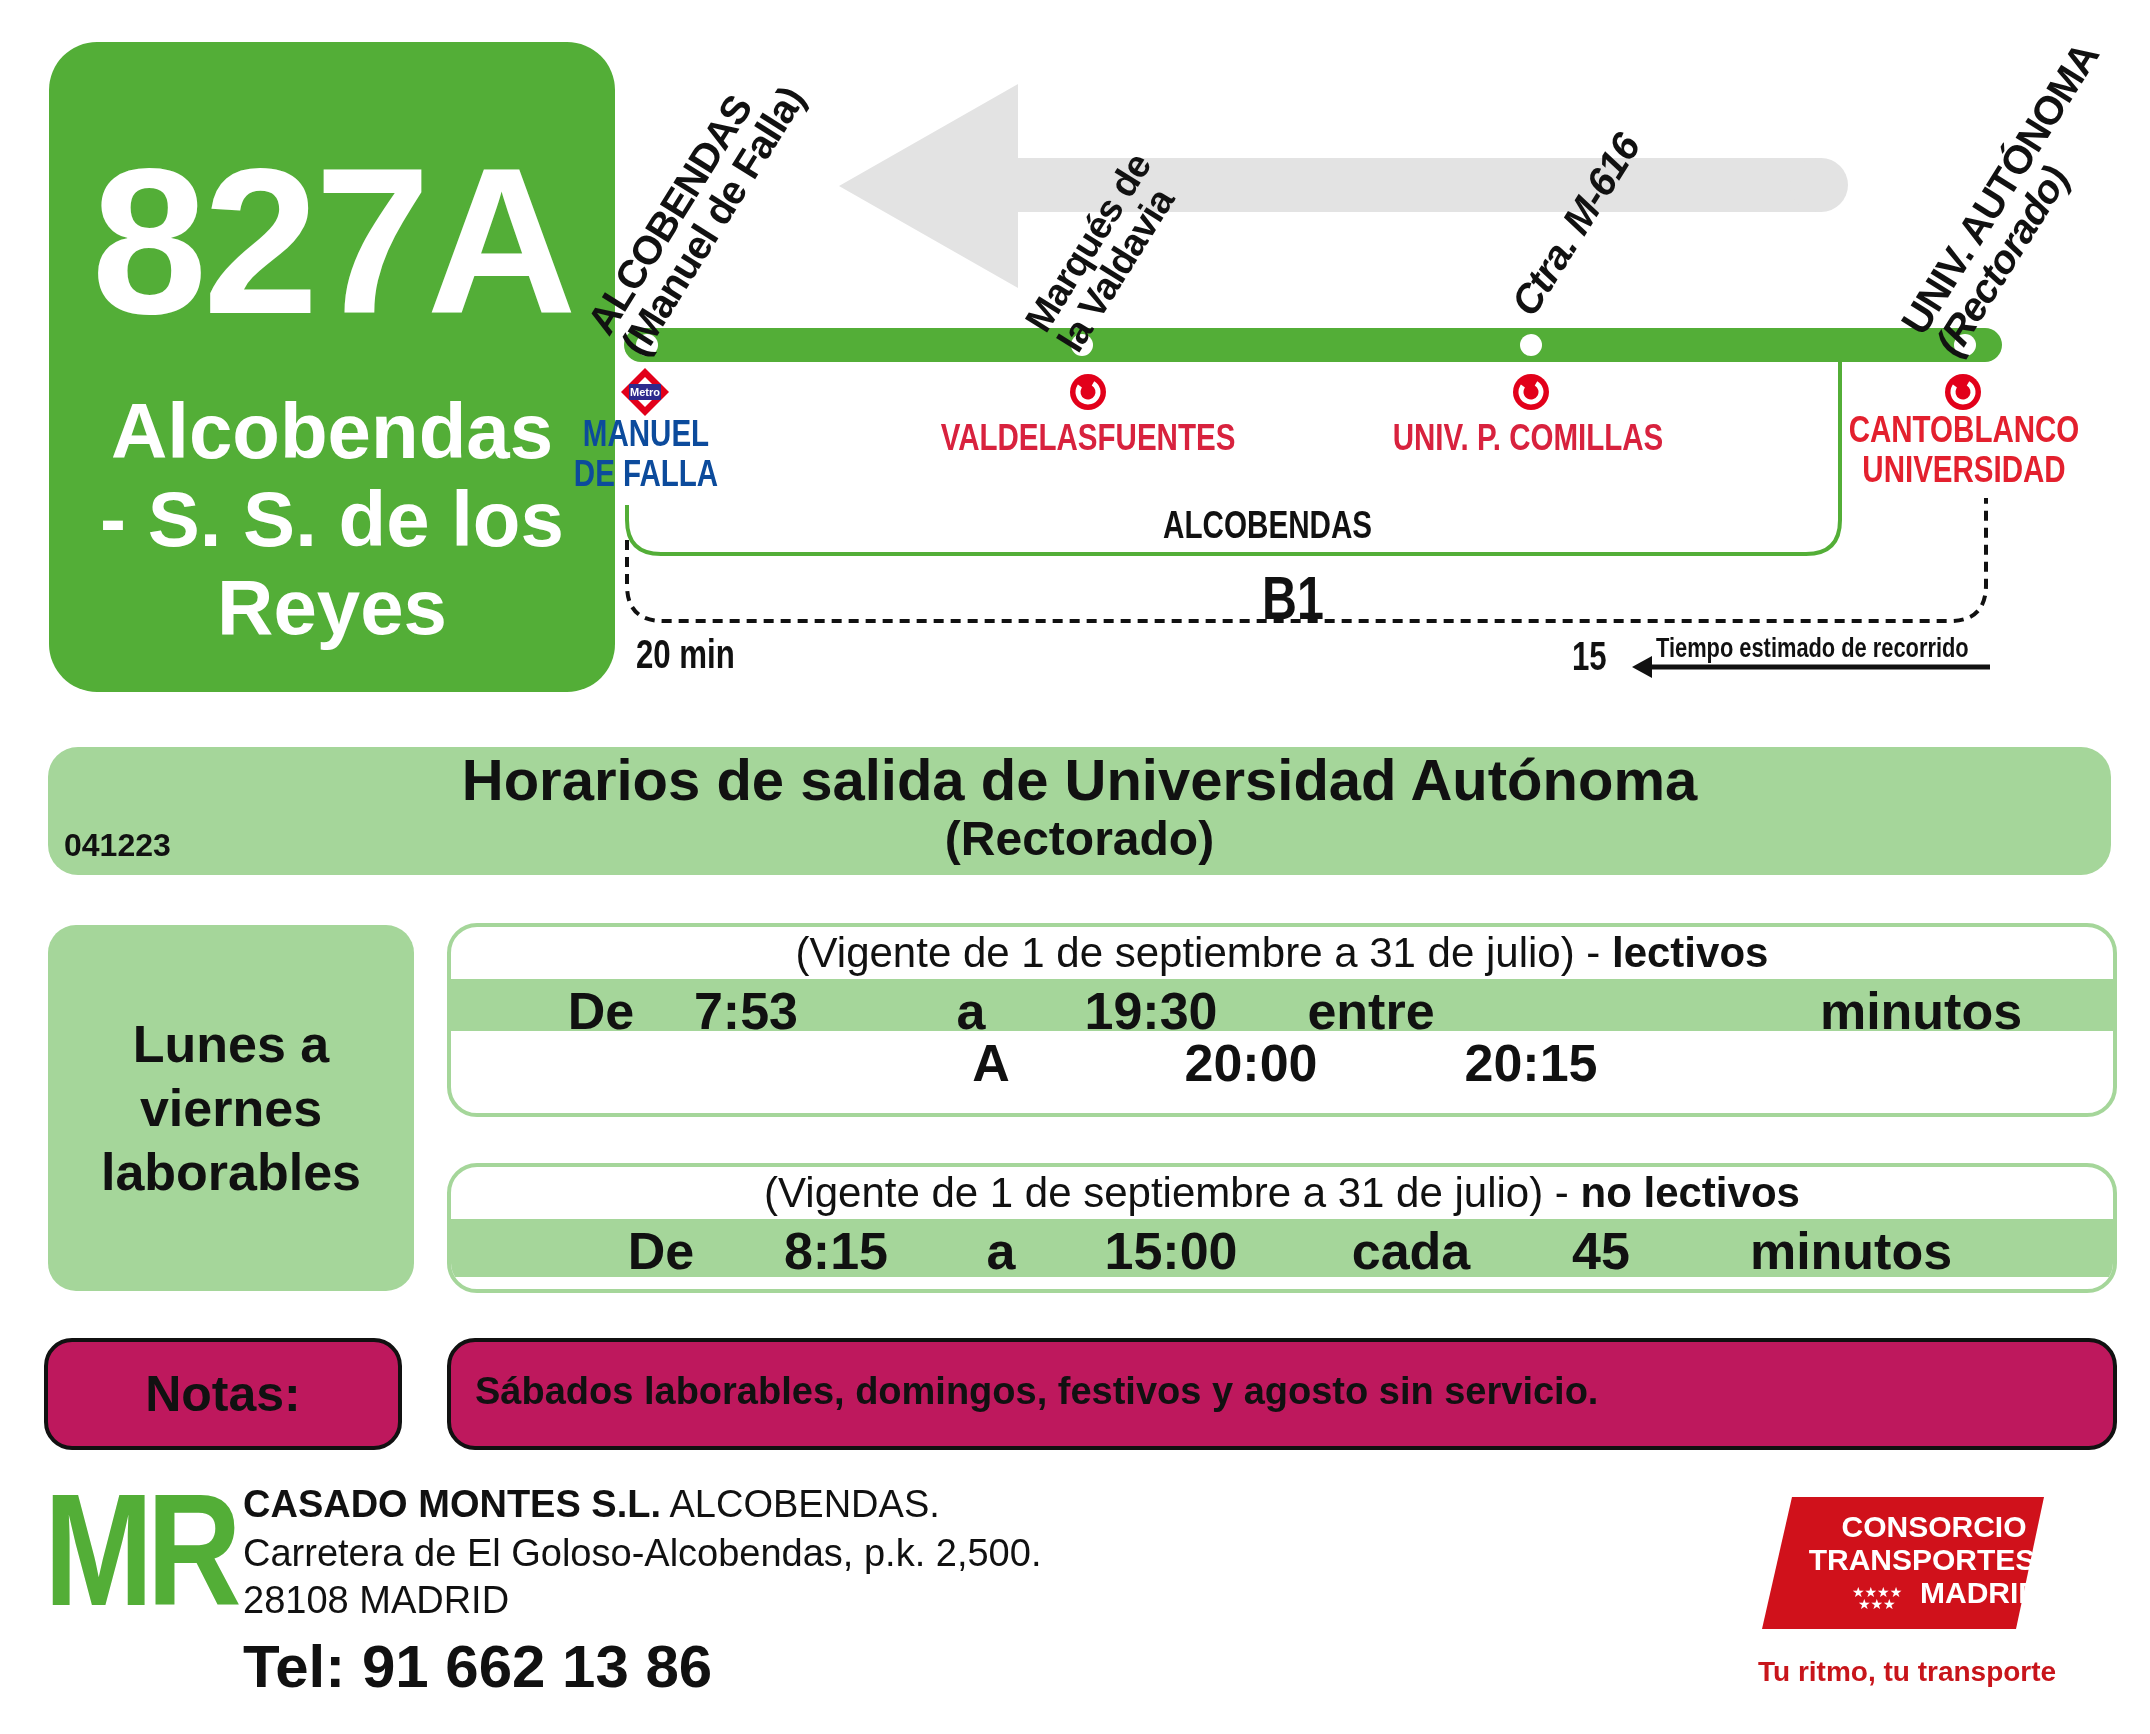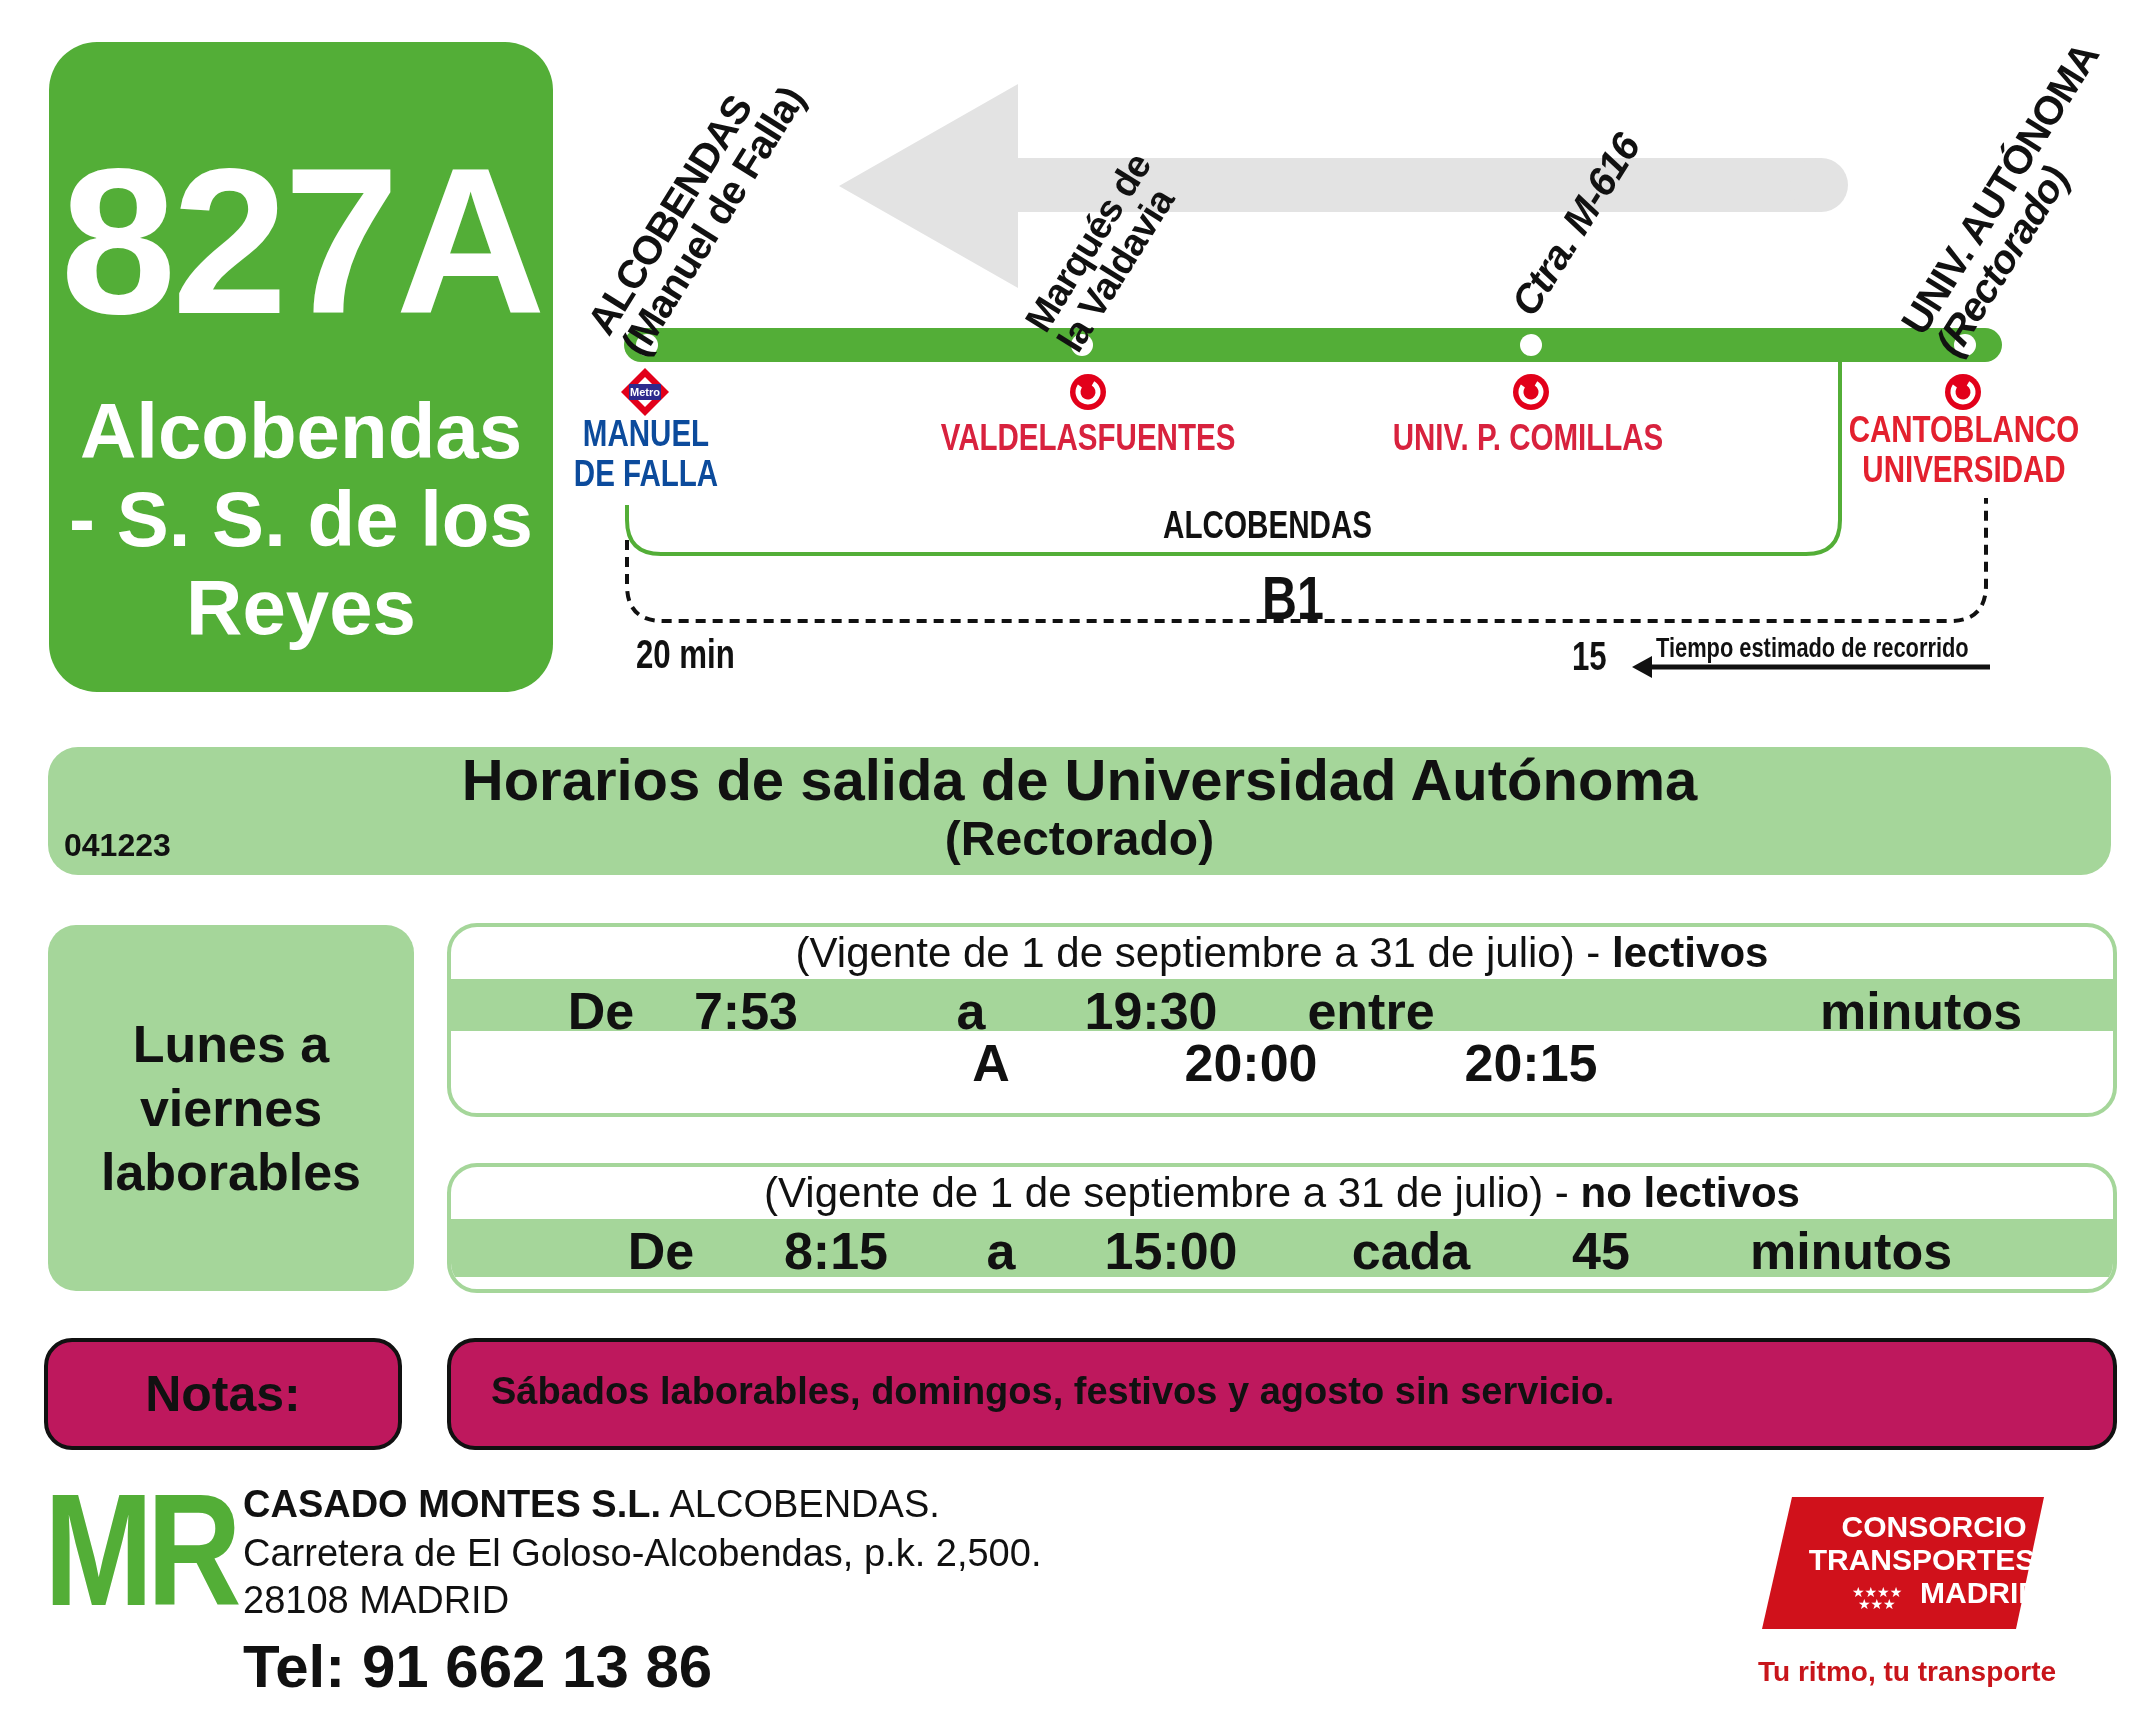--- a/index.html
+++ b/index.html
@@ -1,21 +1,21 @@
 <!DOCTYPE html>
 <html><head>
 <meta charset="utf-8">
 <style>
   html, body { margin:0; padding:0; background:#ffffff; }
   body { width:2150px; height:1734px; position:relative; overflow:hidden;
          font-family:"Liberation Sans", "DejaVu Sans", sans-serif; color:#111; }
   .abs { position:absolute; }
 
   
-  #route-box { left:49px; top:42px; width:504px; height:650px; background:#53ae37;
+  #route-box { left:49px; top:42px; width:566px; height:650px; background:#53ae37;
                border-radius:48px; color:#fff; text-align:center; }
   #route-number { position:absolute; left:0; right:0; top:95px; font-size:208px; font-weight:bold;
                   letter-spacing:-4px; line-height:1; }
   #route-name { position:absolute; left:0; right:0; top:345px; font-size:78px; font-weight:bold;
                 line-height:88px; }
 
   
   #map-svg { position:absolute; left:0; top:0; width:2150px; height:720px; }
 
   .stop-name { position:absolute; font-weight:bold; font-size:40px; line-height:40px; color:#111;
@@ -52,21 +52,21 @@
   .sched-note b { font-weight:bold; }
   .cell { position:absolute; top:0; height:64px; line-height:64px; font-size:52px; font-weight:bold;
           text-align:center; }
 
   
   .note-box { position:absolute; top:1338px; height:104px; border:4px solid #111; border-radius:28px;
               background:#be185d; }
   #notes-label-box { left:44px; width:350px; display:flex; align-items:center; justify-content:center;
                      font-size:50px; font-weight:bold; }
   #notes-text-box { left:447px; width:1662px; }
-  #notes-text { position:absolute; left:40px; top:28px; font-size:38px; font-weight:bold; }
+  #notes-text { position:absolute; left:24px; top:28px; font-size:38px; font-weight:bold; }
 
   
   #mr-logo { left:44px; top:1470px; font-size:160px; font-weight:bold; color:#53ae37; letter-spacing:-8px;
              line-height:1; transform:scaleX(0.82); transform-origin:left top; }
   .footer-line { position:absolute; left:243px; font-size:38px; line-height:44px; white-space:nowrap; }
   #footer-tel { position:absolute; left:243px; top:1632px; font-size:60px; font-weight:bold; }
 
   #ctm-logo { left:1762px; top:1497px; width:282px; height:132px; }
   #ctm-tagline { position:absolute; left:1758px; top:1656px; font-size:28px; font-weight:bold; color:#c8151b;
                  white-space:nowrap; }

